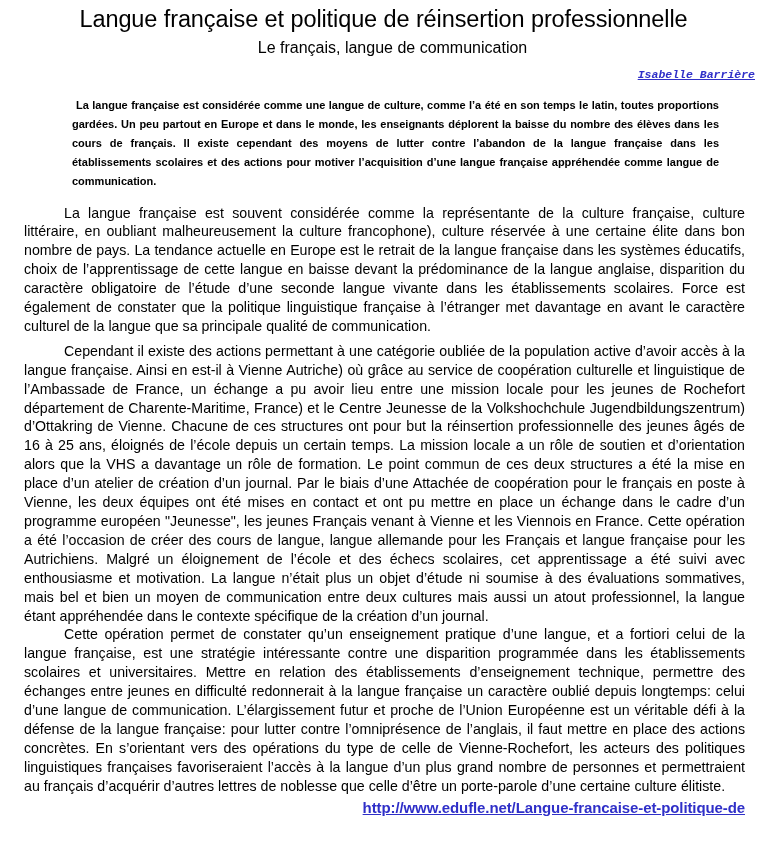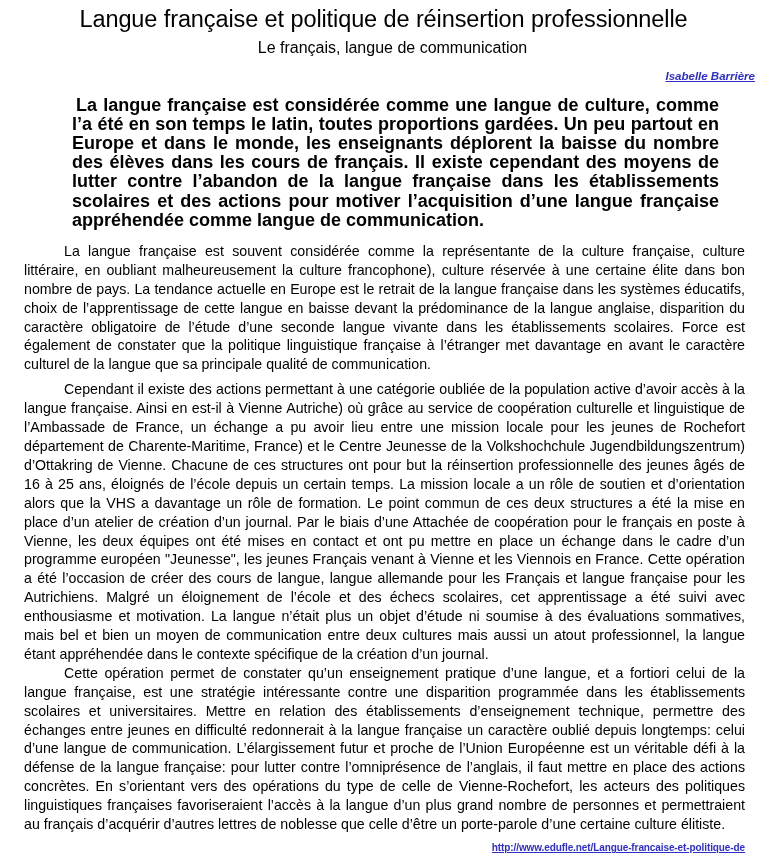--- a/index.html
+++ b/index.html
@@ -43,20 +43,21 @@
     font-weight: normal;
     line-height: 1.2;
     text-align: center;
   }
 
   .author-line {
     margin: 0;
     padding: 9px 12px 0 0;
     text-align: right;
     line-height: 1.1;
+    font-family: Liberation Mono, monospace;
   }
   .author-link {
     font-size: 11.5px;
     font-style: italic;
     font-weight: bold;
     color: #2f2fc8;
     text-decoration: underline;
     cursor: pointer;
   }
 
@@ -72,21 +73,21 @@
     text-align: justify;
     text-justify: inter-word;
     hyphens: none;
   }
 
   
   p.lead {
     margin: 12px 0 12px 0;
     padding: 0 26px 0 48px;
     font-weight: bold;
-    font-size: 18px;
+    font-size: 11px;
     line-height: 19.2px;
     text-align: justify;
     text-indent: 4px;
   }
 
   p.gap {
     margin-top: 6px;
   }
 
   p.tight {
@@ -98,21 +99,21 @@
   }
 
   
   .footer-line {
     margin: 0;
     padding: 3px 22px 0 0;
     text-align: right;
     line-height: 1.1;
   }
   .footer-link {
-    font-size: 10px;
+    font-size: 15px;
     font-weight: bold;
     color: #2f2fc8;
     text-decoration: underline;
     cursor: pointer;
     letter-spacing: -0.1px;
   }
 </style>
 </head>
 <body>
 

